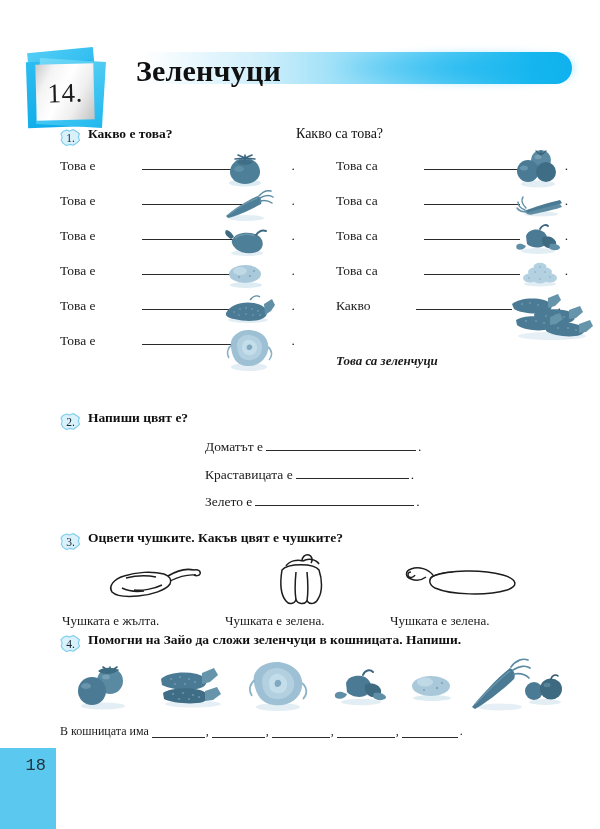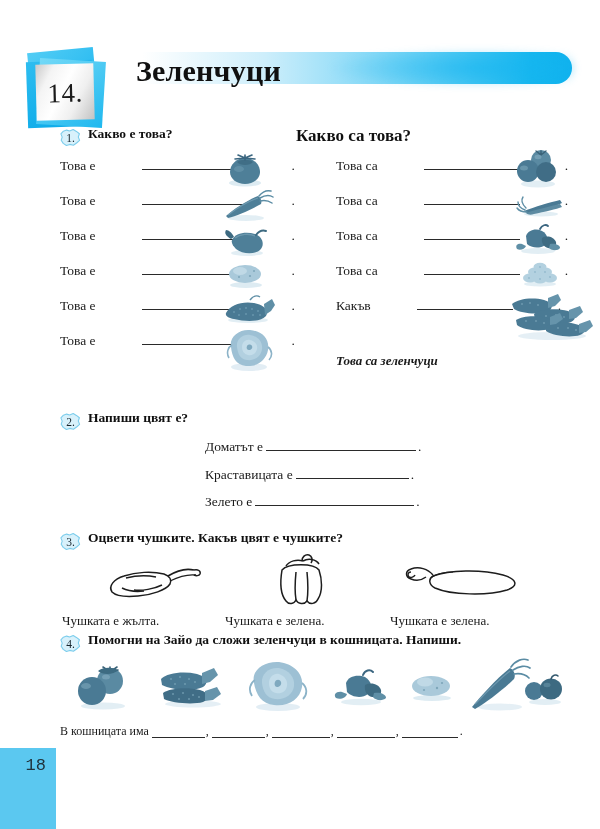--- a/index.html
+++ b/index.html
@@ -78,21 +78,21 @@
   .dot{margin-left:1px;}
 
   
   #ex1{left:60px;top:126px;width:500px;}
   .q1-cols{position:absolute;left:0;top:26px;width:500px;}
   .col-left{position:absolute;left:0;top:0;width:245px;}
   .col-right{position:absolute;left:236px;top:0;width:270px;margin-left:40px;}
   .q1-row{position:relative;height:35px;}
   .q1-row .row{position:absolute;left:0;top:6px;gap:43px;}
   .veg{position:absolute;}
-  .head-right{position:absolute;left:236px;top:0;font-weight:bold;font-size:17px;}
+  .head-right{position:absolute;left:236px;top:0;font-weight:normal;font-size:14px;}
   .concl{
     position:absolute;left:236px;top:200px;
     font-weight:bold;font-style:italic;font-size:13px;
   }
 
   
   #ex2{left:60px;top:410px;width:480px;}
   .q2-list{position:absolute;left:145px;top:29px;}
   .q2-list .row{margin-bottom:13px;}
 
@@ -352,21 +352,21 @@
                 <circle cx="17" cy="12" r=".9"></circle>
                   <circle cx="27" cy="12" r=".9"></circle>
                   <circle cx="22" cy="7" r=".9"></circle>
               </g>
             </svg>
           </div>
         </div>
 
         <div class="q1-row">
           <div class="row">
-            <span class="lbl">Какъв</span>
+            <span class="lbl">Какво</span>
             <span class="blank" style="width:96px"></span>
             <span class="dot">.</span>
           </div>
           <div class="veg" style="left:170px;top:-2px">
             <svg width="92" height="52" viewBox="0 0 92 52">
               <ellipse cx="46" cy="46" rx="34" ry="4" fill="#cfe2ec" opacity=".55"></ellipse>
               <g fill="#4a7a94">
                 <path d="M6 14 C12 9 26 7 38 10 C46 12 48 17 43 21 C35 25 16 24 8 19 Z"></path>
                 <path d="M28 24 C35 19 50 18 62 21 C70 24 71 29 65 32 C56 36 37 34 29 29 Z"></path>
                 <path d="M10 30 C16 26 30 25 41 28 C49 31 49 36 43 39 C34 42 17 40 11 35 Z"></path>

